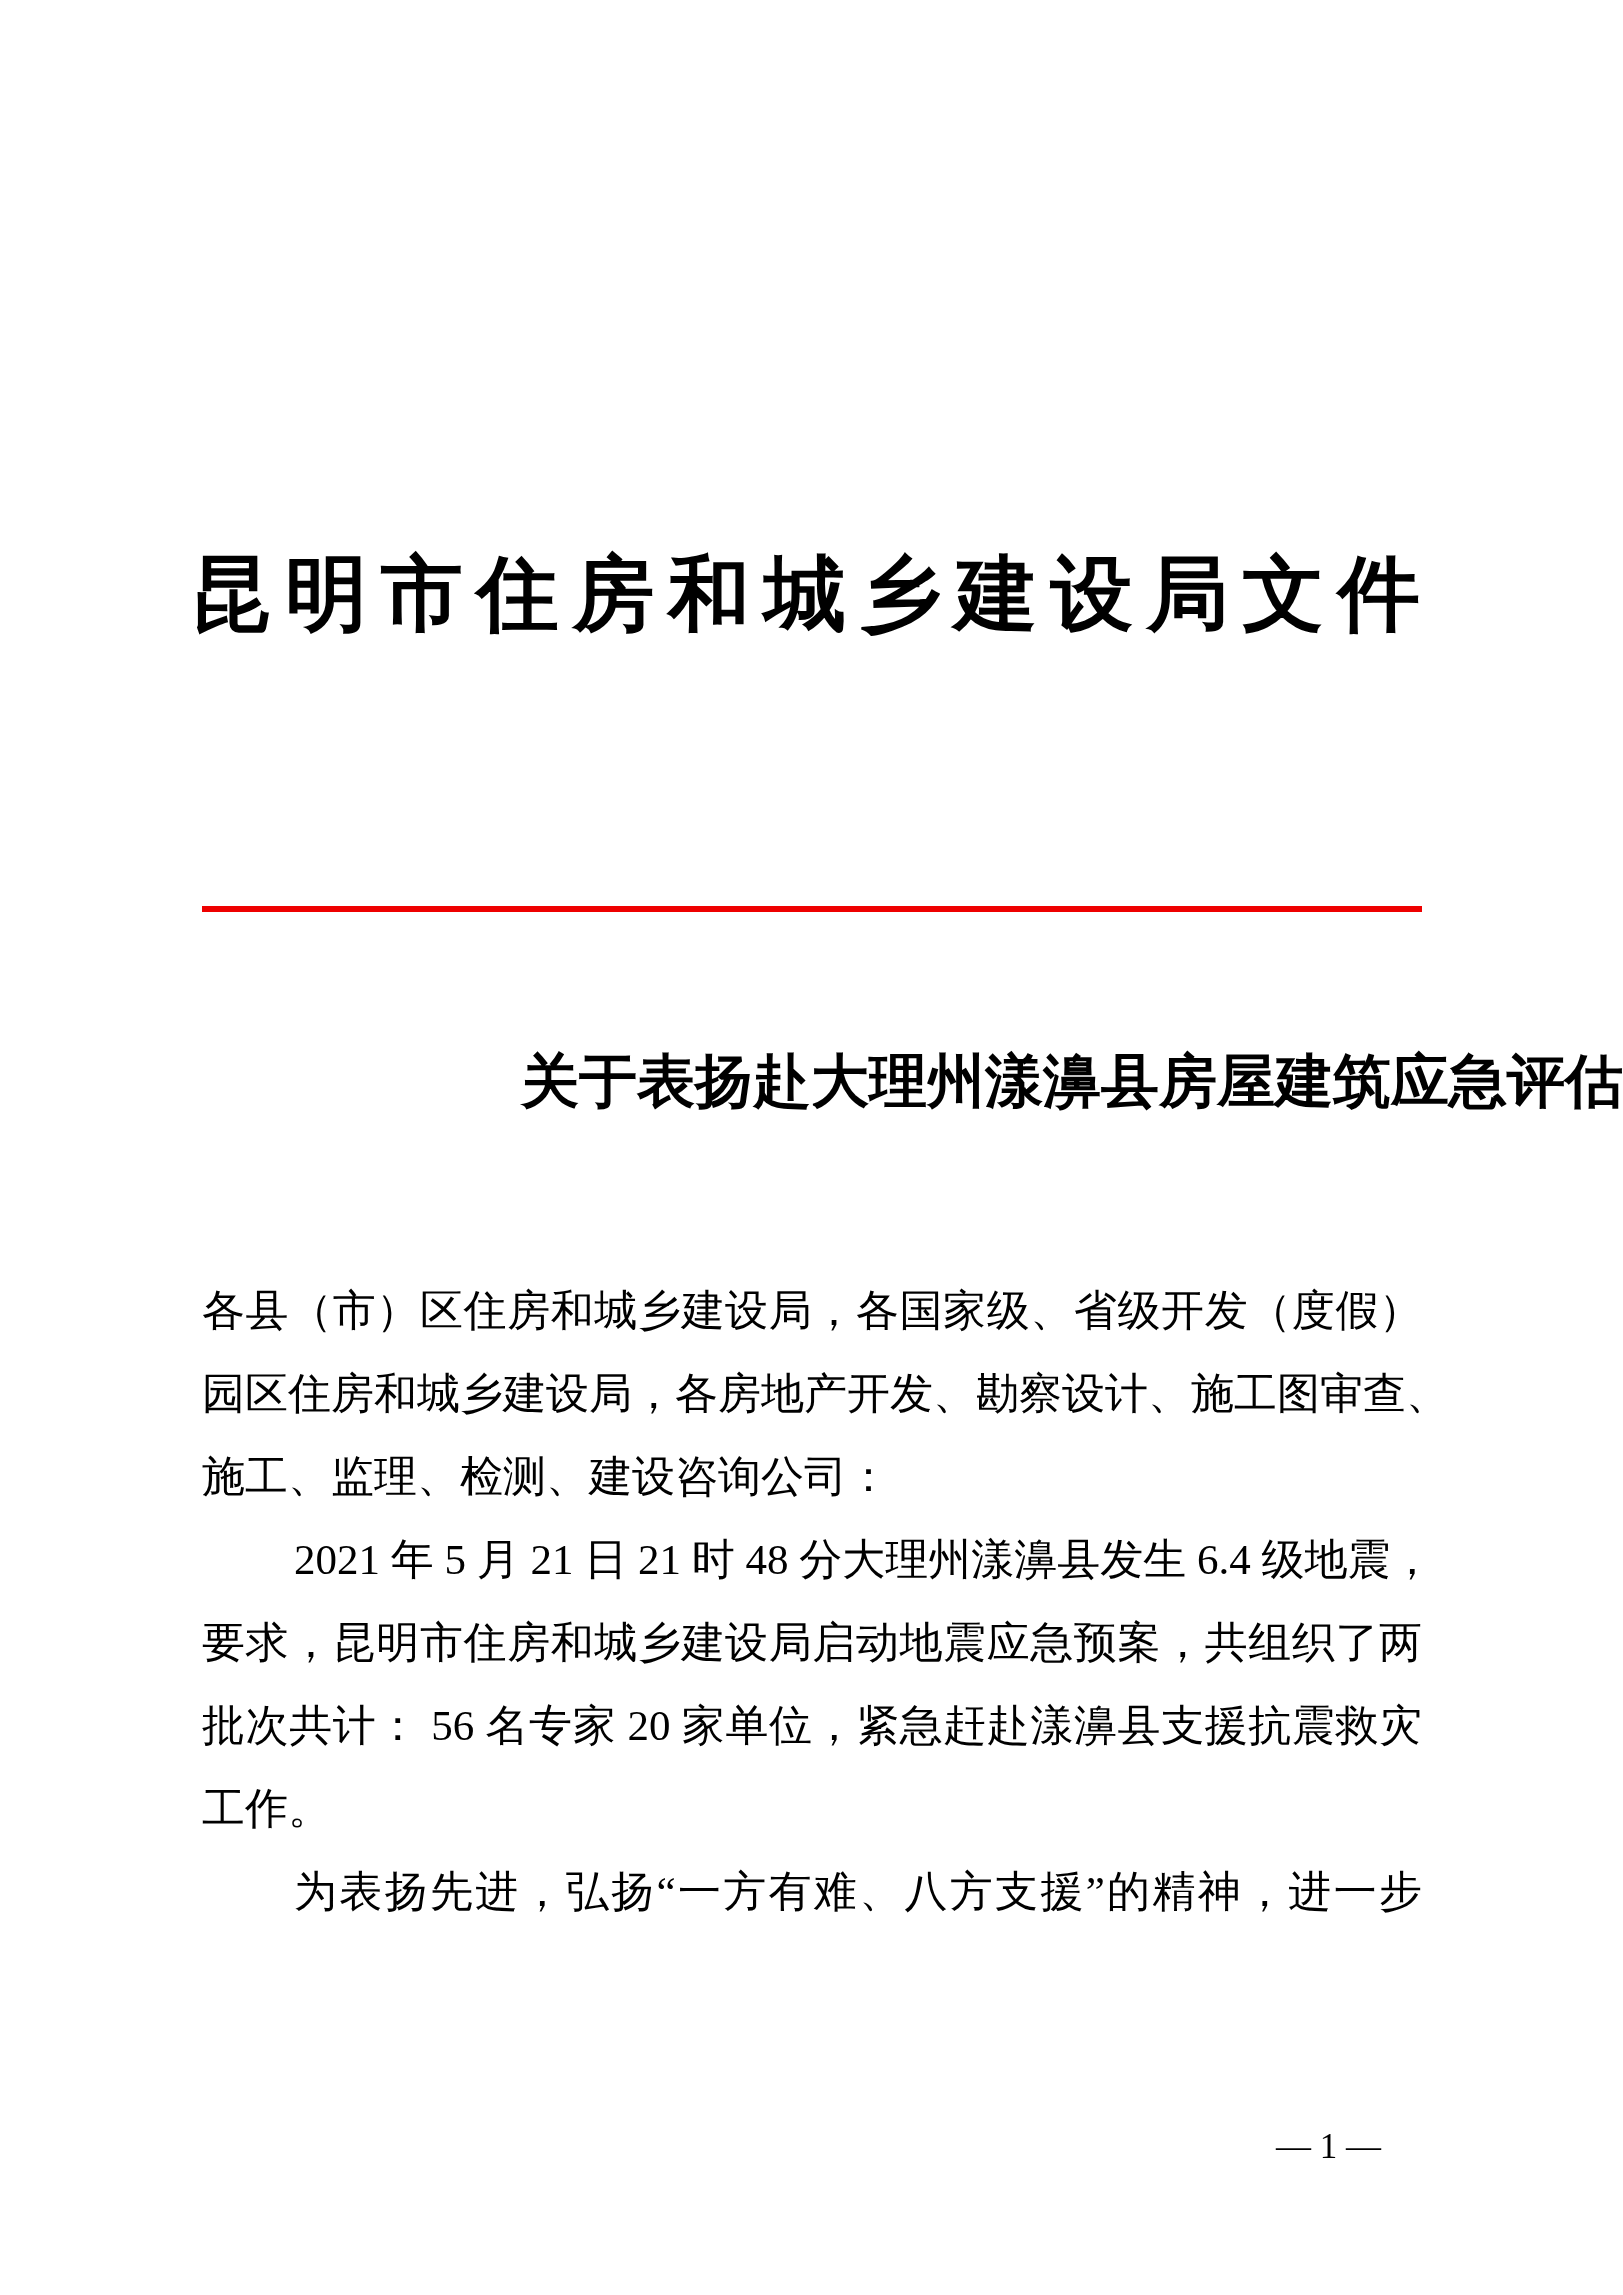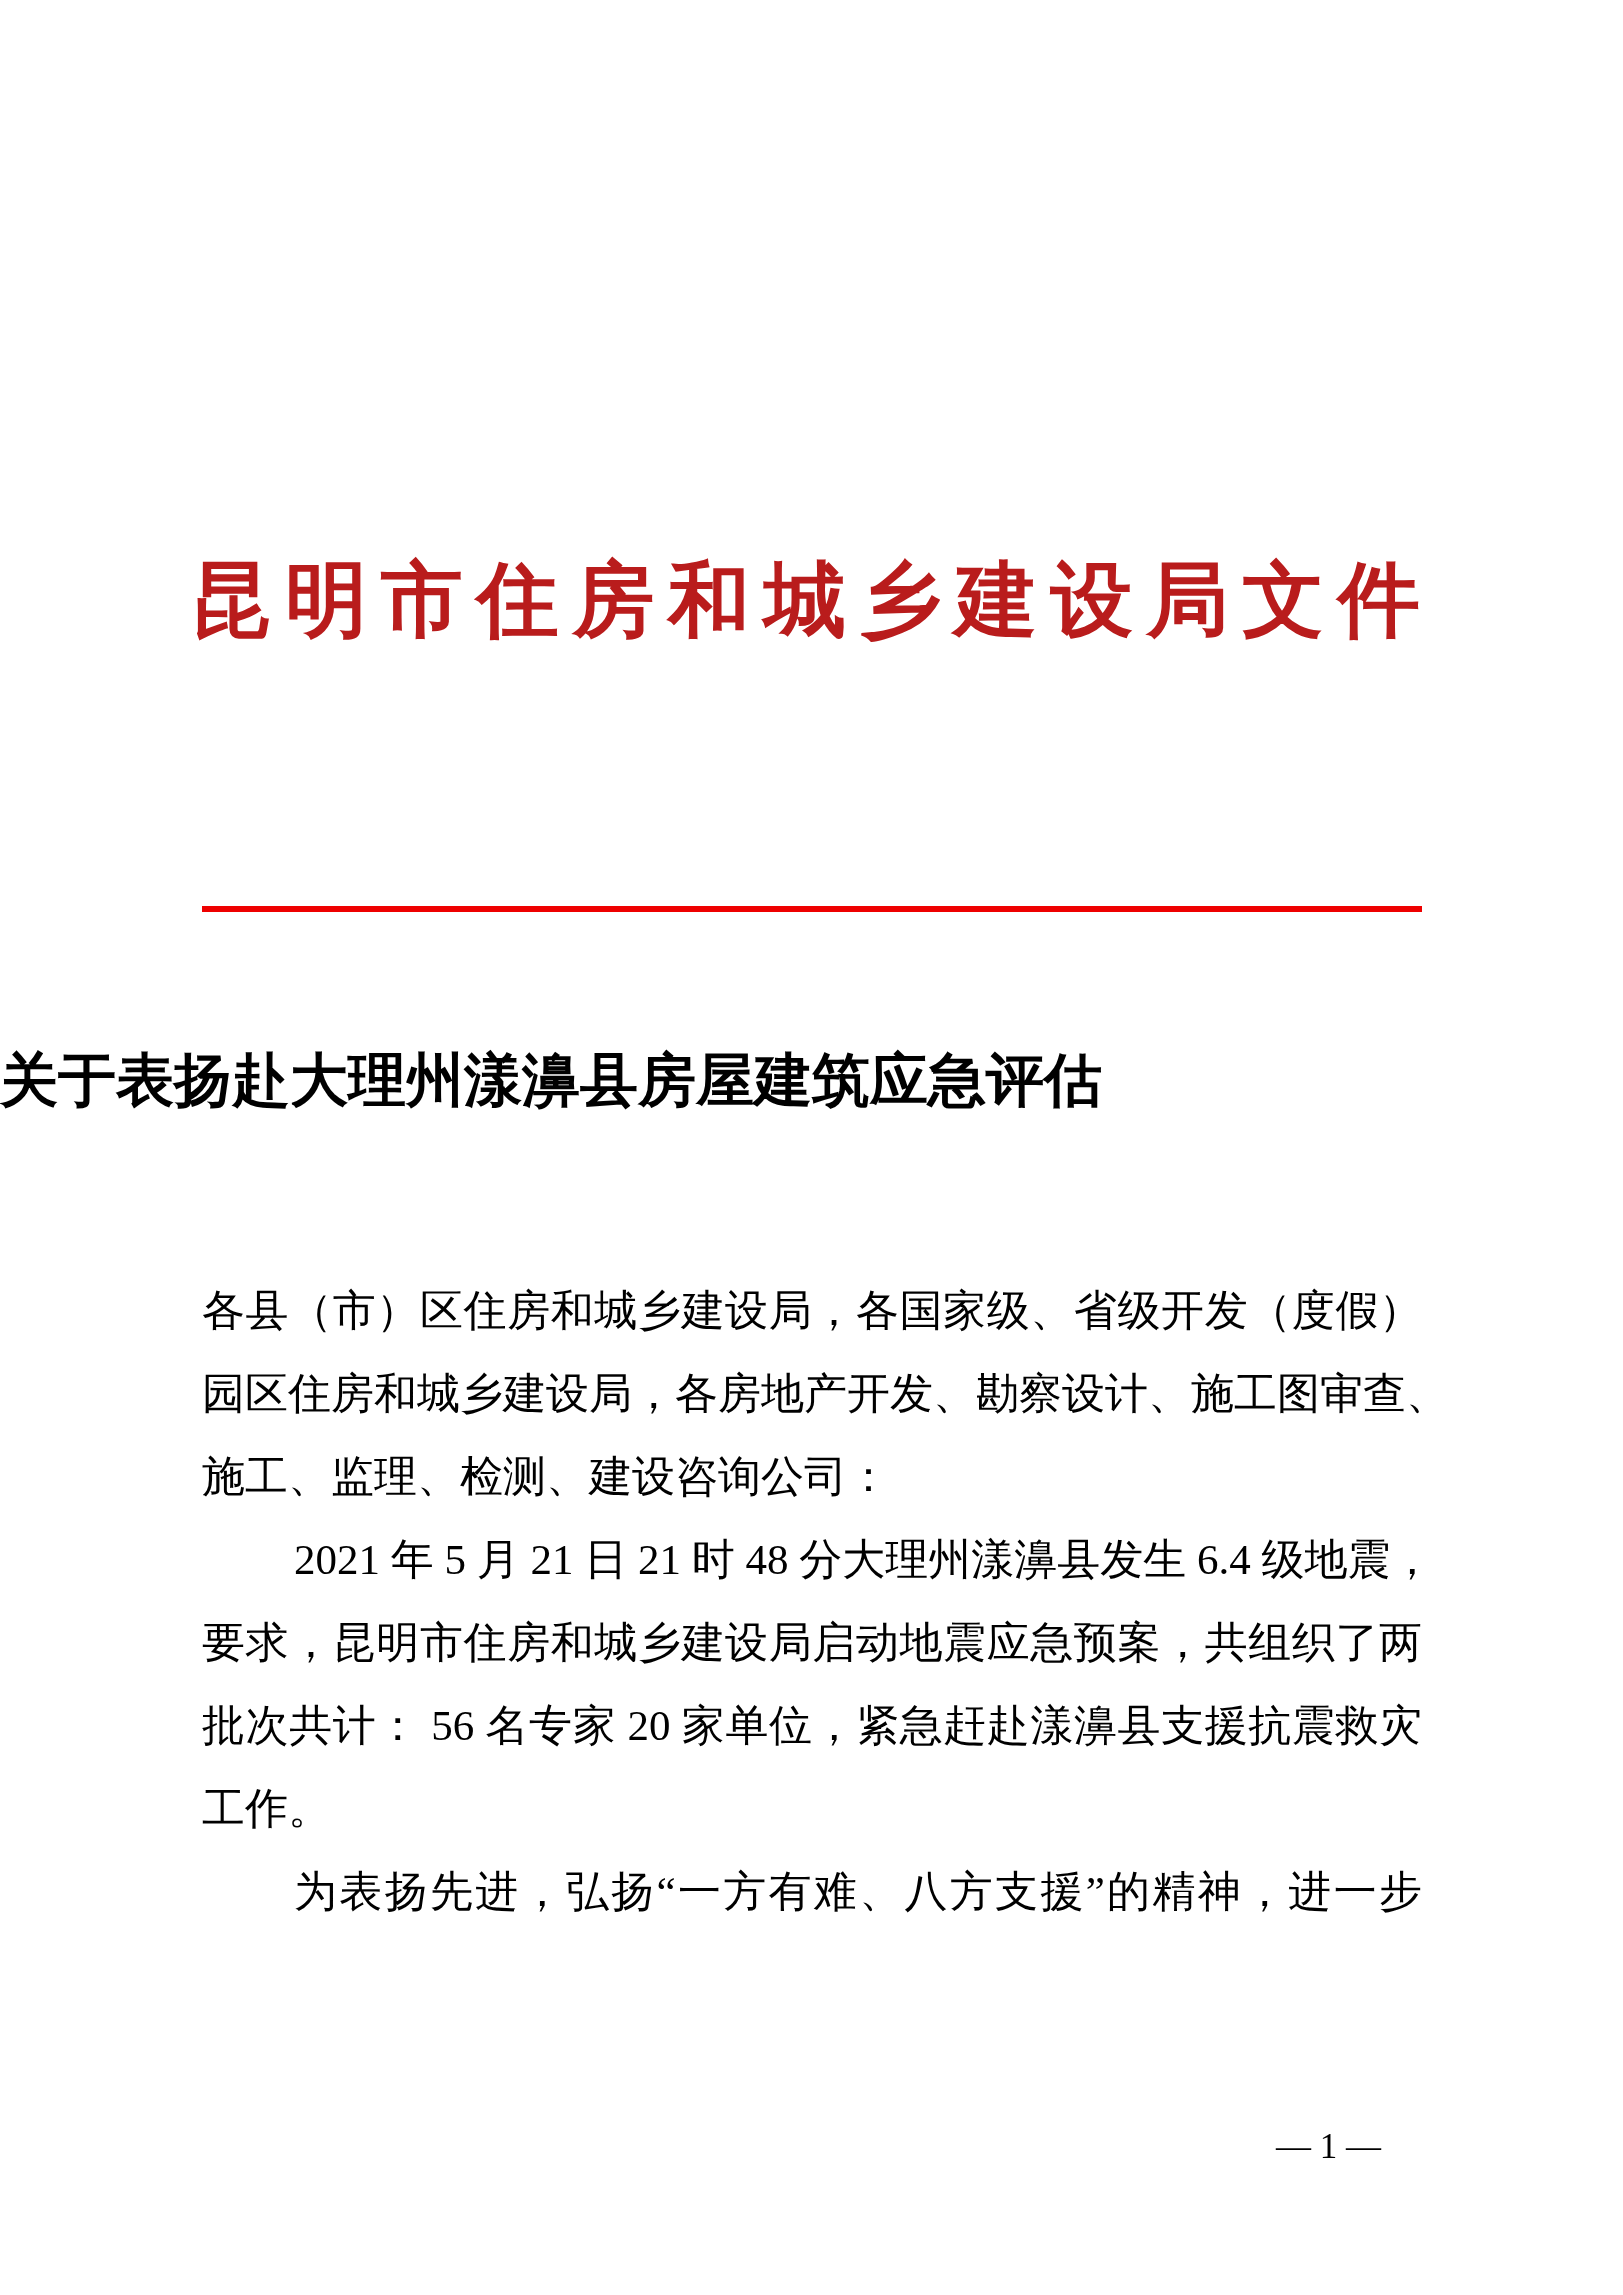--- a/index.html
+++ b/index.html
@@ -15,26 +15,26 @@
     overflow: hidden;
     font-family: "Liberation Serif", serif;
     color: #000000;
   }
   .org-title {
     position: absolute;
     top: 556px;
     left: 0;
     width: 100%;
     text-align: center;
-    font-family: Liberation Serif, serif;
+    font-family: Liberation Mono, monospace;
     font-weight: 900;
     font-size: 82px;
     line-height: 1.1;
     letter-spacing: 13.7px;
-    color: #b91c1c;
+    color: #000000;
     white-space: nowrap;
   }
   .doc-number {
     position: absolute;
     top: 821px;
     left: 0;
     width: 100%;
     text-align: center;
     font-family: "Liberation Serif", serif;
     font-size: 45px;
@@ -48,22 +48,22 @@
     left: 202px;
     width: 1220px;
     height: 5.9px;
     background: #ee0000;
   }
   .doc-title {
     position: absolute;
     top: 1037px;
     left: 0;
     width: 100%;
-    text-align: left;
-    font-family: Liberation Serif, serif;
+    text-align: right;
+    font-family: Liberation Sans, sans-serif;
     font-weight: 900;
     font-size: 58px;
     line-height: 88px;
     color: #000000;
   }
   .body-text {
     position: absolute;
     top: 1269px;
     left: 202px;
     width: 1220px;

